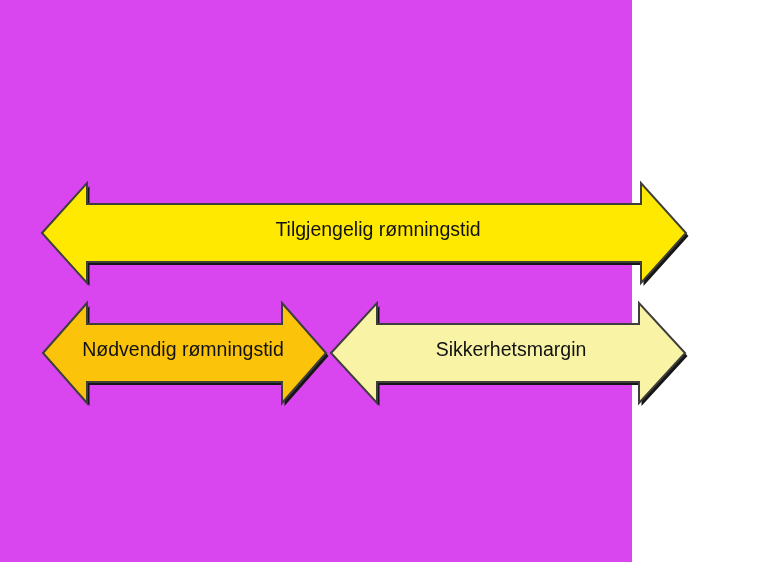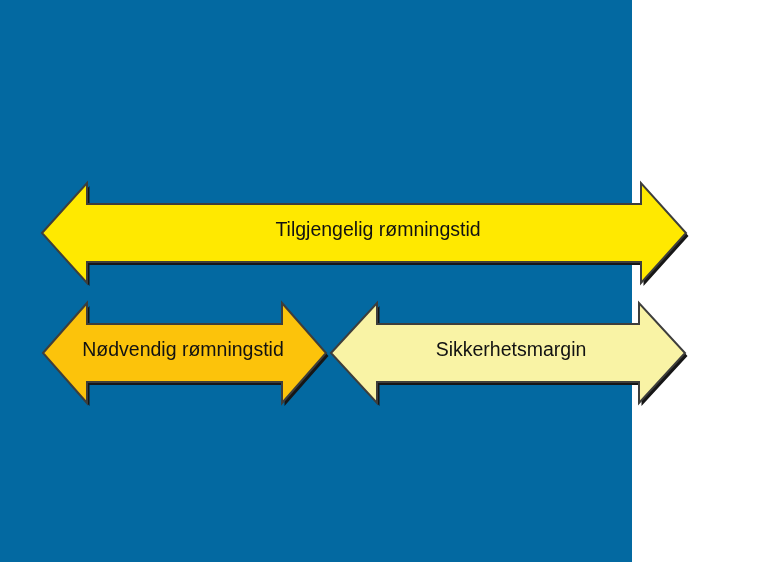--- a/index.html
+++ b/index.html
@@ -7,21 +7,21 @@
     padding: 0;
     width: 768px;
     height: 562px;
     overflow: hidden;
     background: #ffffff;
   }
   .stage {
     position: relative;
     width: 632px;
     height: 562px;
-    background: #0369a1;
+    background: #d946ef;
   }
   svg.diagram {
     display: block;
     width: 768px;
     height: 562px;
   }
   .arrow-body {
     stroke-width: 2;
     stroke-linejoin: miter;
     stroke-miterlimit: 6;

